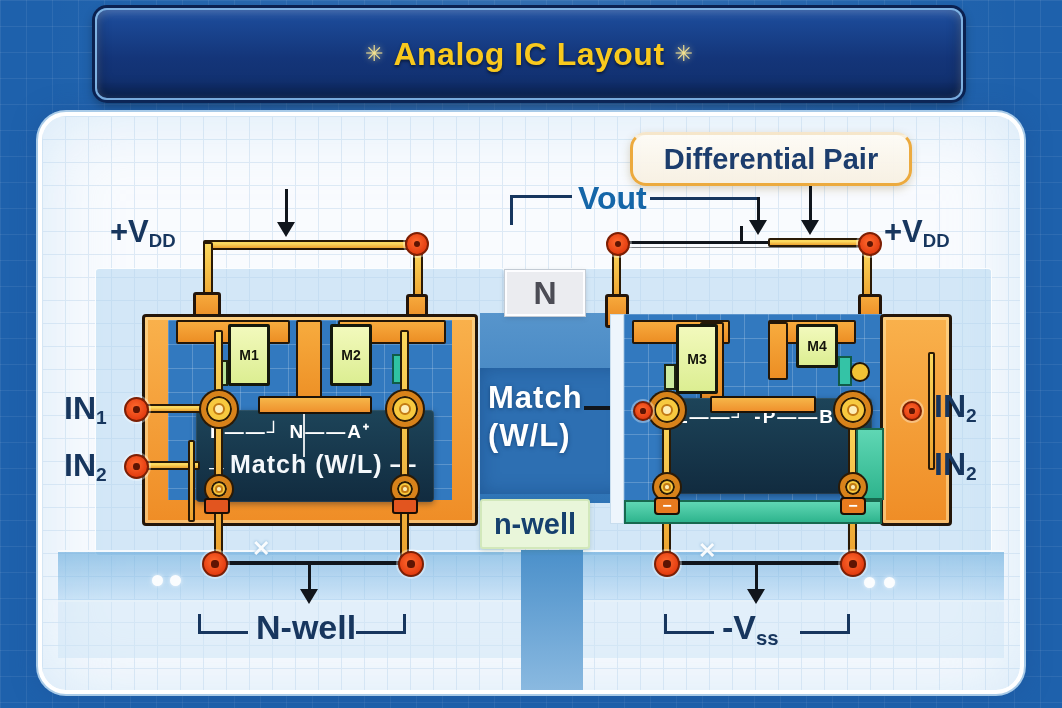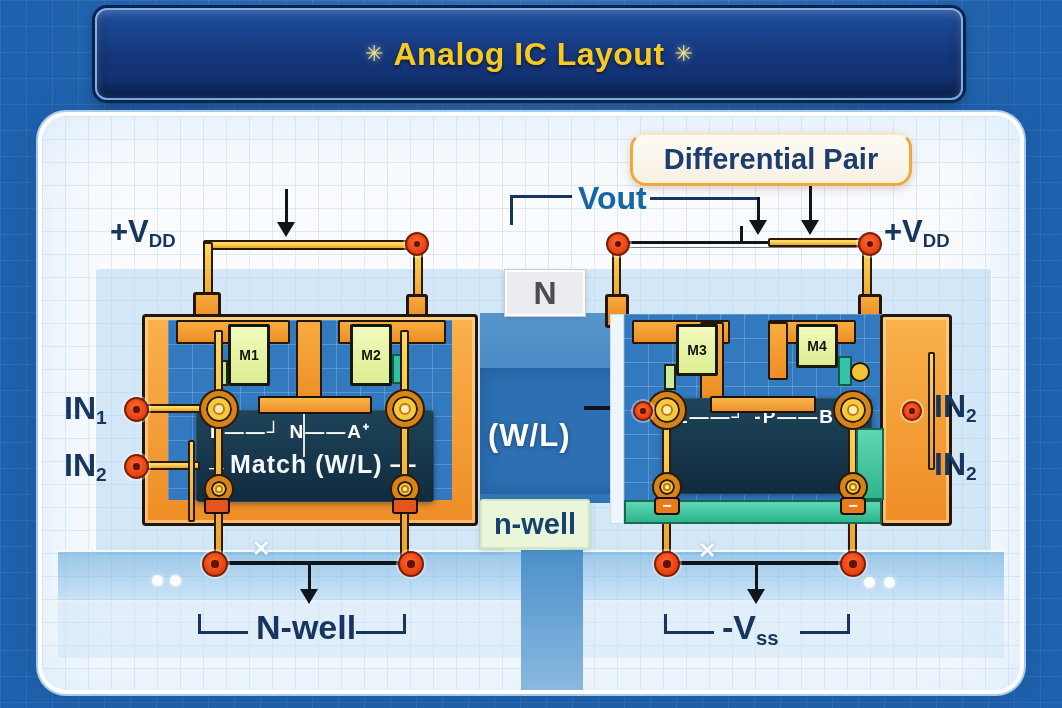--- a/index.html
+++ b/index.html
@@ -148,21 +148,21 @@
   <div class="el pad" style="left:406px;top:294px;width:22px;height:34px;"></div>
 
   <div class="el frame" style="left:142px;top:314px;width:336px;height:212px;"></div>
   <div class="el grid-blue" style="left:168px;top:320px;width:284px;height:180px;"></div>
   <div class="el strap" style="left:176px;top:320px;width:114px;height:24px;"></div>
   <div class="el strap" style="left:338px;top:320px;width:108px;height:24px;"></div>
   <div class="el strap" style="left:296px;top:320px;width:26px;height:88px;"></div>
   <div class="el redtab" style="left:298px;top:404px;width:20px;height:12px;"></div>
 
   <div class="el mbox" style="left:228px;top:324px;width:42px;height:62px;">M1</div>
-  <div class="el mbox" style="left:350px;top:324px;width:42px;height:62px;">M2</div>
+  <div class="el mbox" style="left:330px;top:324px;width:42px;height:62px;">M2</div>
   <div class="el" style="left:216px;top:360px;width:12px;height:26px;background:#b9e39a;border:2px solid #1c2410;"></div>
   <div class="el" style="left:392px;top:354px;width:12px;height:30px;background:#2fc3a2;border:2px solid #105c48;"></div>
 
   <div class="el navy" style="left:196px;top:410px;width:238px;height:92px;">
     <span class="row1">P——┘  N——A⁺</span>
     <span class="row2">→Match (W/L) —</span>
   </div>
   <div class="el" style="left:303px;top:413px;width:2px;height:44px;background:rgba(255,255,255,.85);"></div>
   <div class="el poly" style="left:258px;top:396px;width:114px;height:18px;"></div>
 
@@ -194,20 +194,21 @@
   <div class="el dot" style="left:124px;top:397px;width:25px;height:25px;"></div>
   <div class="el dot" style="left:124px;top:454px;width:25px;height:25px;"></div>
 
   <div class="el bracketL" style="left:198px;top:614px;width:14px;height:20px;"></div>
   <div class="el hline" style="left:212px;top:631px;width:36px;"></div>
   <div class="el lbl" style="left:256px;top:608px;font-size:34px;">N-well</div>
   <div class="el hline" style="left:356px;top:631px;width:36px;"></div>
   <div class="el bracketR" style="left:392px;top:614px;width:14px;height:20px;"></div>
 
   <div class="el nbox" style="left:505px;top:270px;width:80px;height:46px;">N</div>
+  <div class="el matchtxt" style="left:488px;top:380px;">Match</div>
   <div class="el matchtxt" style="left:488px;top:418px;">(W/L)</div>
   <div class="el blkline" style="left:584px;top:406px;width:52px;height:4px;"></div>
   <div class="el nwellbox" style="left:480px;top:499px;width:110px;height:50px;">n-well</div>
 
   <div class="el lbl" style="left:884px;top:214px;font-size:31px;">
     <span>+V</span><span class="sub">DD</span>
   </div>
 
   <div class="el blkline" style="left:618px;top:241px;width:254px;height:3px;"></div>
   <div class="el blkline" style="left:618px;top:247px;width:254px;height:1px;opacity:.55;"></div>
@@ -222,21 +223,21 @@
 
   <div class="el" style="left:610px;top:314px;width:14px;height:210px;background:#eef5fc;border:1px solid #c8ddee;"></div>
   <div class="el grid-blue" style="left:624px;top:314px;width:258px;height:186px;"></div>
   <div class="el frame" style="left:880px;top:314px;width:72px;height:212px;"></div>
   <div class="el strap" style="left:632px;top:320px;width:98px;height:24px;"></div>
   <div class="el strap" style="left:700px;top:322px;width:24px;height:84px;"></div>
   <div class="el redtab" style="left:702px;top:402px;width:18px;height:12px;"></div>
   <div class="el strap" style="left:768px;top:320px;width:88px;height:24px;"></div>
   <div class="el strap" style="left:768px;top:322px;width:20px;height:58px;"></div>
 
-  <div class="el mbox" style="left:676px;top:324px;width:42px;height:52px;">M3</div>
+  <div class="el mbox" style="left:676px;top:324px;width:42px;height:70px;">M3</div>
   <div class="el mbox" style="left:796px;top:324px;width:42px;height:44px;">M4</div>
   <div class="el" style="left:664px;top:364px;width:12px;height:26px;background:#cdeca0;border:2px solid #1c2410;"></div>
   <div class="el" style="left:838px;top:356px;width:14px;height:30px;background:#34c3a6;border:2px solid #105c48;"></div>
   <div class="el" style="left:850px;top:362px;width:20px;height:20px;background:#f2c335;border:2px solid #231504;border-radius:50%;"></div>
 
   <div class="el navy" style="left:662px;top:398px;width:210px;height:96px;">
     <span class="row1">L——┘  -P——B</span>
   </div>
   <div class="el poly" style="left:710px;top:396px;width:106px;height:17px;"></div>
 

